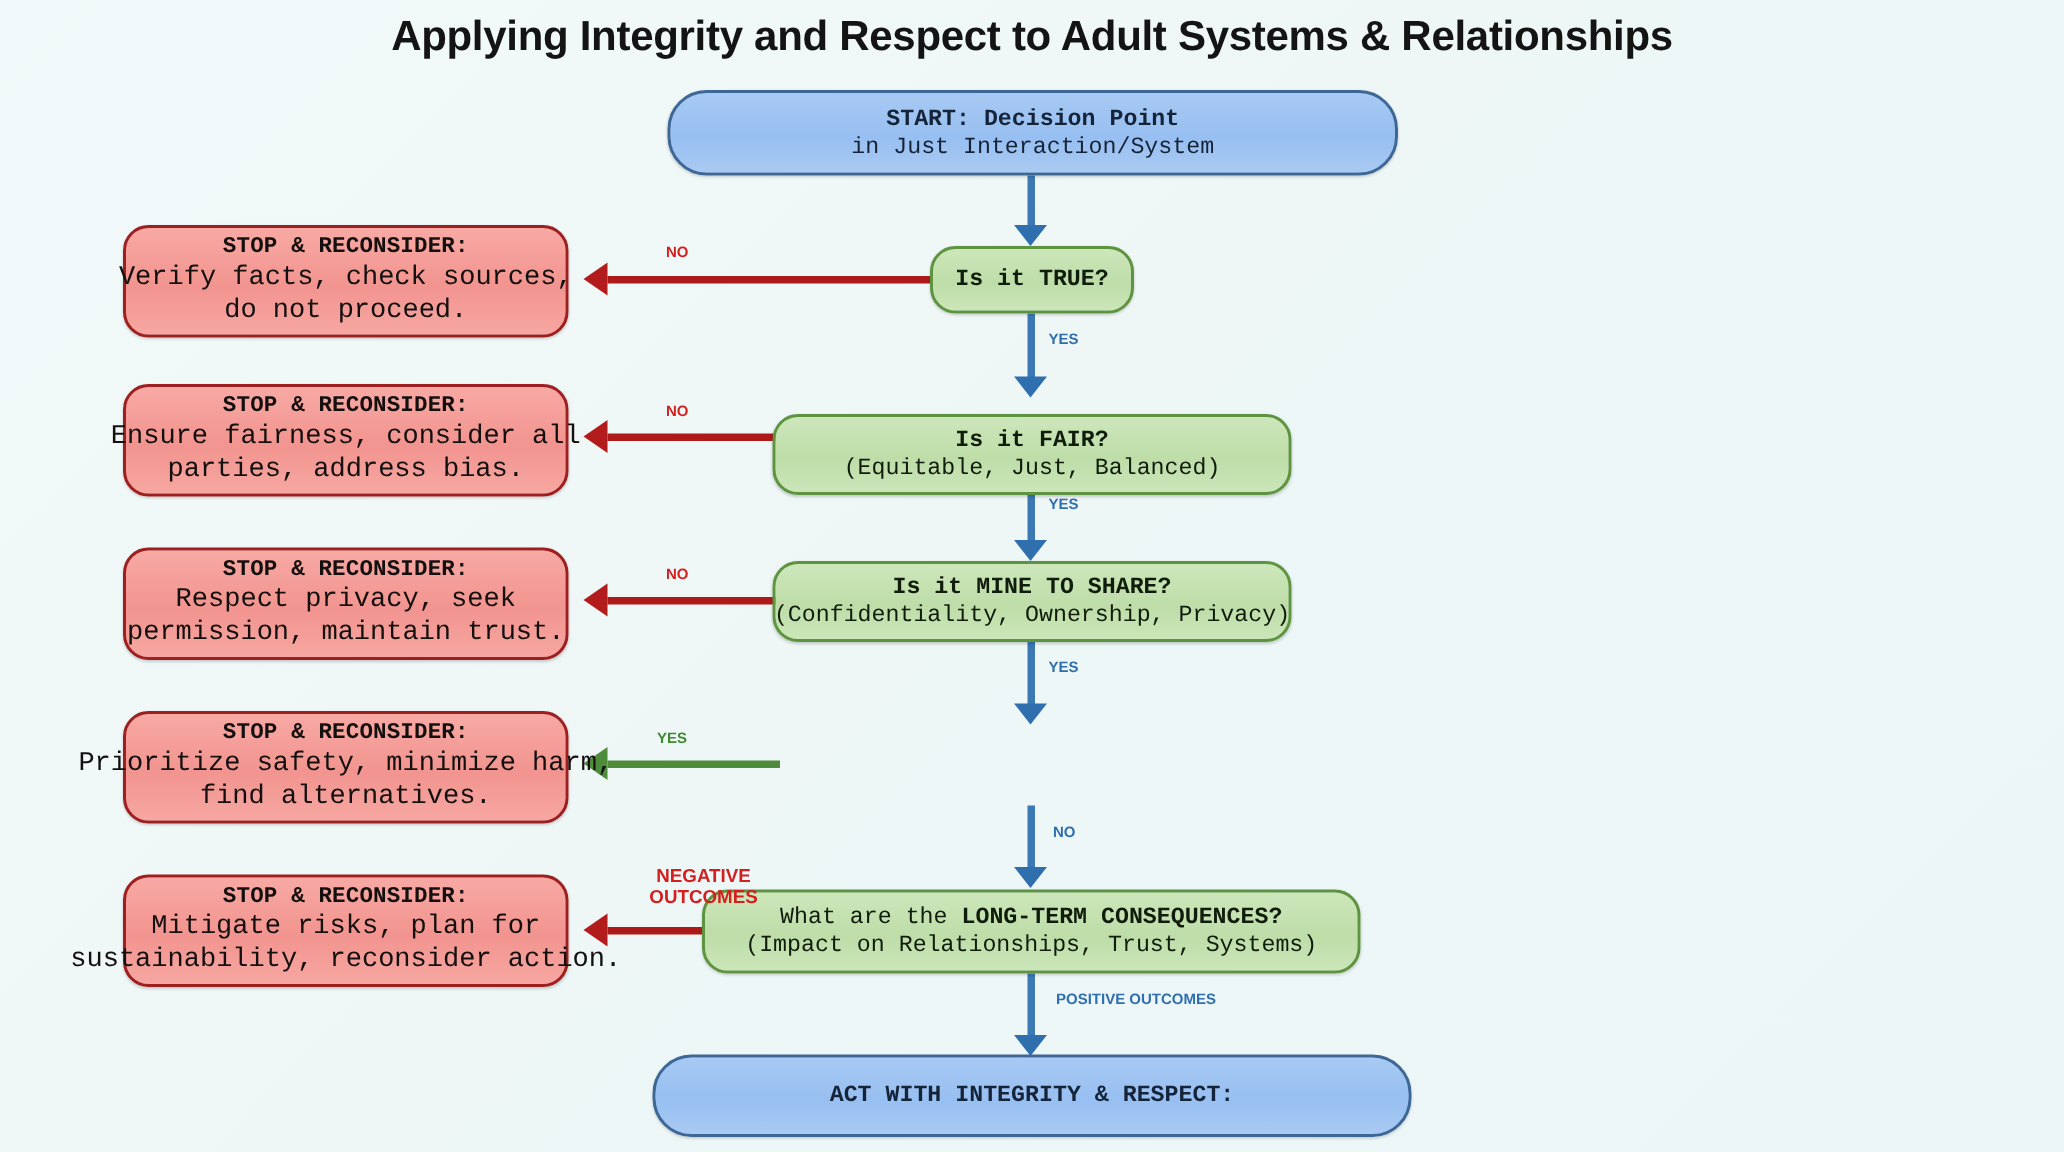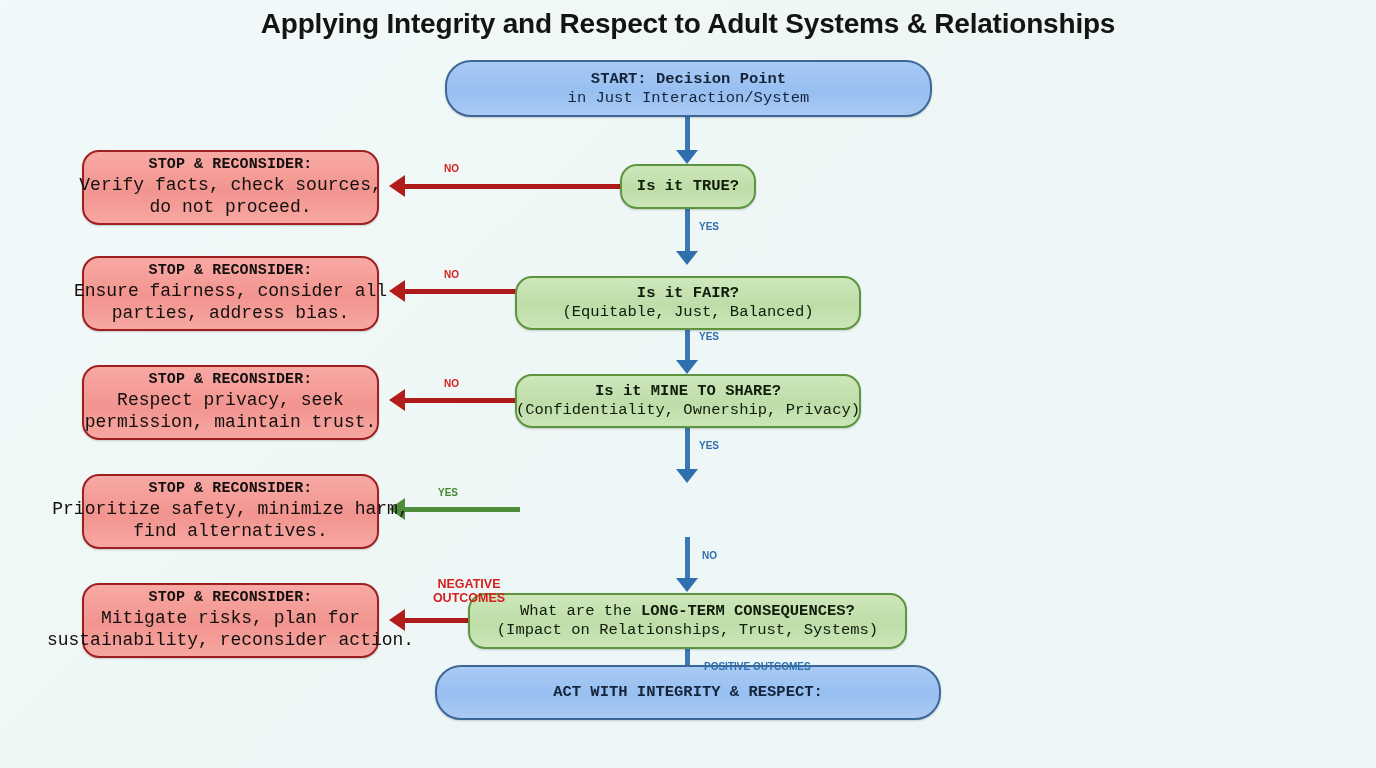--- a/index.html
+++ b/index.html
@@ -253,17 +253,17 @@
   <div class="harrow red" style="left:389px; top:609px;"></div>
   <div class="elabel red two-line" style="left:385px; top:578px; width:86px;margin-left:41px;">
     <span>NEGATIVE</span><br>
     <span>OUTCOMES</span>
   </div>
 
   <div class="vline blue" style="left:685px; top:649px; height:44px;"></div>
   <div class="varrow blue" style="left:676px; top:690px;"></div>
   <div class="elabel blue" style="left:704px; top:661px;">POSITIVE OUTCOMES</div>
 
-  <div class="node terminal" style="left:435px; top:665px; width:506px; height:55px;">
+  <div class="node terminal" style="left:435px; top:703px; width:506px; height:55px;">
     <span class="l1">ACT WITH INTEGRITY &amp; RESPECT:</span>
   </div>
 
 </div>
 
 </body></html>

